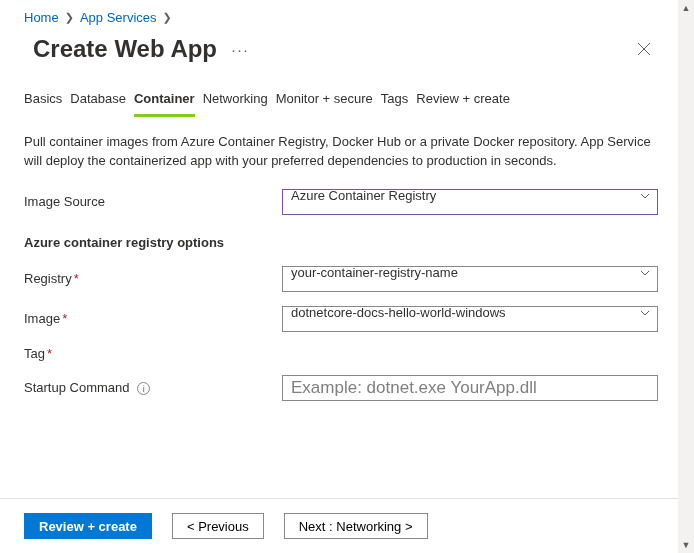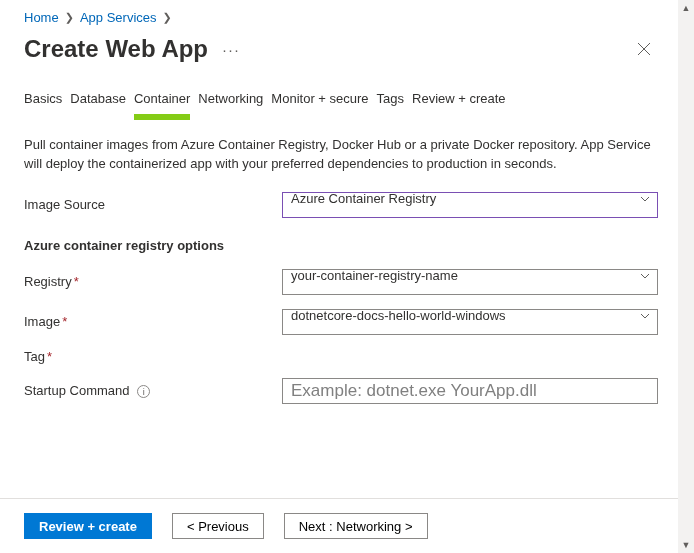--- a/index.html
+++ b/index.html
@@ -40,20 +40,21 @@
       padding-top: 10px;
       font-size: 13px;
     }
     .breadcrumb a { color: #0067b8; text-decoration: none; cursor: pointer; }
     .breadcrumb .sep { color: #605e5c; font-size: 11px; }
     .header-row {
       display: flex;
       align-items: center;
       justify-content: space-between;
       margin-top: 10px;
+      margin-left: 9px;
     }
     .page-title {
       font-size: 24px;
       font-weight: 600;
       color: #323130;
     }
     .ellipsis { color: #605e5c; margin-left: 14px; font-size: 15px; letter-spacing: 1px; }
     .close-btn {
       width: 28px;
       height: 28px;
@@ -71,22 +72,22 @@
       border-bottom: 0;
     }
     .tab {
       font-size: 13px;
       color: #323130;
       padding-bottom: 8px;
       cursor: pointer;
       border-bottom: 2px solid transparent;
     }
     .tab.active {
-      font-weight: 400;
-      border-bottom: 6px solid #84cc16;
+      font-weight: 700;
+      border-bottom: 3px solid #84cc16;
     }
     .description {
       margin-top: 16px;
       font-size: 13px;
       color: #323130;
       line-height: 1.45;
     }
     .form { margin-top: 18px; }
     .form-row {
       display: flex;

